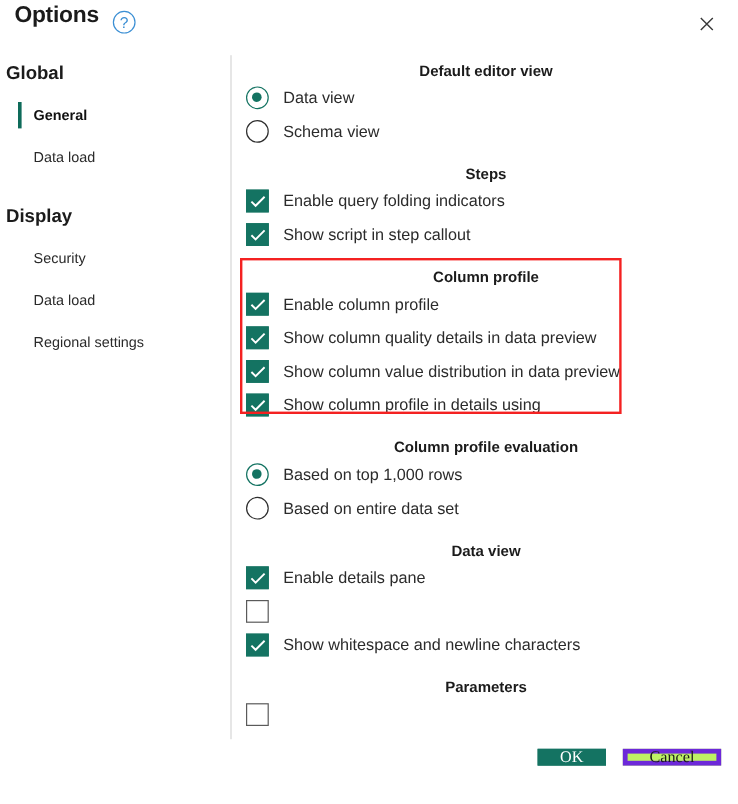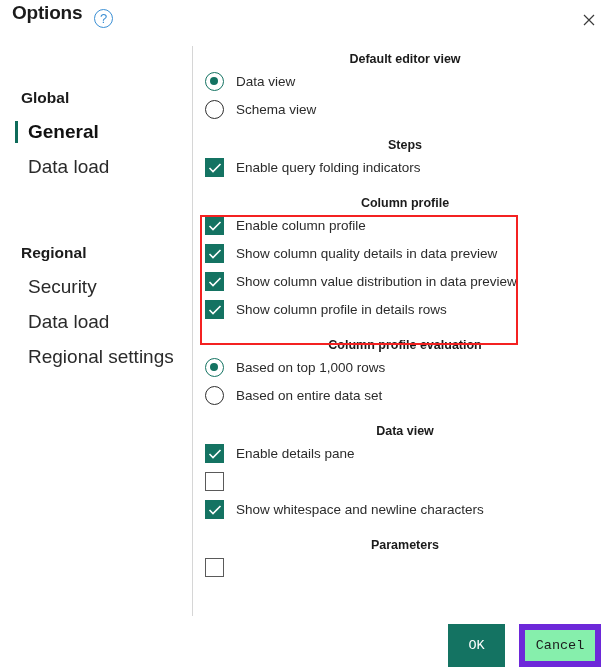--- a/index.html
+++ b/index.html
@@ -76,26 +76,25 @@
     left: 192px;
     top: 46px;
     width: 1px;
     height: 570px;
     background: #d6d6d6;
   }
   .sidebar-group-title {
     font-size: 15.5px;
     font-weight: bold;
     color: #1b1b1b;
-    padding-left: 21px;
-    margin-top: 36px;
+    padding-left: 5px;
   }
   .sidebar-item {
     position: relative;
-    font-size: 19px;
+    font-size: 12px;
     color: #2a2a2a;
     padding-left: 28px;
     height: 22px;
     line-height: 22px;
     cursor: pointer;
   }
   .sidebar-item.selected {
     font-weight: bold;
     color: #111111;
   }
@@ -200,43 +199,43 @@
   .footer {
     position: absolute;
     left: 0;
     bottom: 0;
     width: 615px;
     height: 56px;
   }
   .btn {
     position: absolute;
     top: 10px;
-    height: 43px;
+    height: 14px;
     font-size: 13.5px;
-    font-family: Liberation Mono, monospace;
+    font-family: Liberation Serif, serif;
     cursor: pointer;
     box-sizing: border-box;
     display: flex;
     align-items: center;
     justify-content: center;
     text-align: center;
   }
   .btn-ok {
     left: 448px;
     width: 57px;
     background: #147362;
     color: #ffffff;
     border: 1px solid #147362;
   }
   .btn-cancel {
     left: 519px;
     width: 82px;
-    background: #86efac;
+    background: #bef264;
     color: #1b1b1b;
-    border: 6px solid #6d28d9;
+    border: 4px solid #6d28d9;
   }
 </style>
 </head>
 <body>
 
 <div class="dialog-header">
   <div class="dialog-title">Options</div>
   <div class="help-icon">?</div>
   <div class="close-button">
     <svg width="12" height="12" viewBox="0 0 12 12" aria-hidden="true">
@@ -255,21 +254,21 @@
     <span class="sel-bar"></span>
     <span>General</span>
   </div>
   <div style="height:13px"></div>
   <div class="sidebar-item">
     <span>Data load</span>
   </div>
   <div style="height:13px"></div>
 
   <div style="height:17px"></div>
-  <div class="sidebar-group-title">Regional</div>
+  <div class="sidebar-group-title">Display</div>
   <div style="height:14px"></div>
 
   <div class="sidebar-item">
     <span>Security</span>
   </div>
   <div style="height:13px"></div>
   <div class="sidebar-item">
     <span>Data load</span>
   </div>
   <div style="height:13px"></div>
@@ -299,20 +298,28 @@
   <div class="section">
     <div class="section-label">Steps</div>
     <div class="opt-row">
       <span class="cb checked">
         <svg width="14" height="12" viewBox="0 0 14 12">
             <path d="M1.5 6 L5 9.5 L12.5 2" stroke="#ffffff" stroke-width="1.6" fill="none"></path>
           </svg>
       </span>
       <span class="opt-label">Enable query folding indicators</span>
     </div>
+    <div class="opt-row">
+      <span class="cb checked">
+        <svg width="14" height="12" viewBox="0 0 14 12">
+            <path d="M1.5 6 L5 9.5 L12.5 2" stroke="#ffffff" stroke-width="1.6" fill="none"></path>
+          </svg>
+      </span>
+      <span class="opt-label">Show script in step callout</span>
+    </div>
   </div>
 
   <div class="gap-md"></div>
 
   <div class="section">
     <div class="section-label">Column profile</div>
     <div class="opt-row">
       <span class="cb checked">
         <svg width="14" height="12" viewBox="0 0 14 12">
             <path d="M1.5 6 L5 9.5 L12.5 2" stroke="#ffffff" stroke-width="1.6" fill="none"></path>
@@ -335,21 +342,21 @@
           </svg>
       </span>
       <span class="opt-label">Show column value distribution in data preview</span>
     </div>
     <div class="opt-row">
       <span class="cb checked">
         <svg width="14" height="12" viewBox="0 0 14 12">
             <path d="M1.5 6 L5 9.5 L12.5 2" stroke="#ffffff" stroke-width="1.6" fill="none"></path>
           </svg>
       </span>
-      <span class="opt-label">Show column profile in details rows</span>
+      <span class="opt-label">Show column profile in details using</span>
     </div>
   </div>
 
   <div class="gap-md"></div>
 
   <div class="section">
     <div class="section-label">Column profile evaluation</div>
     <div class="opt-row">
       <span class="rb on"></span>
       <span class="opt-label">Based on top 1,000 rows</span>

